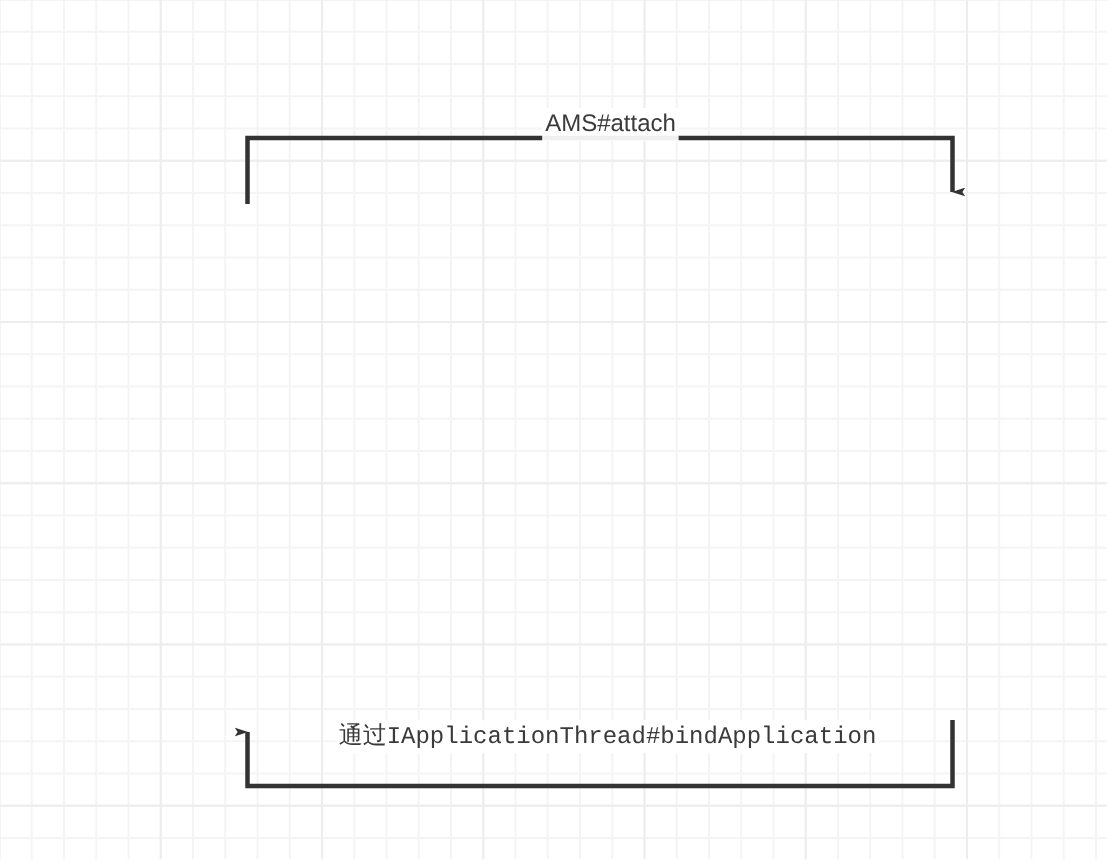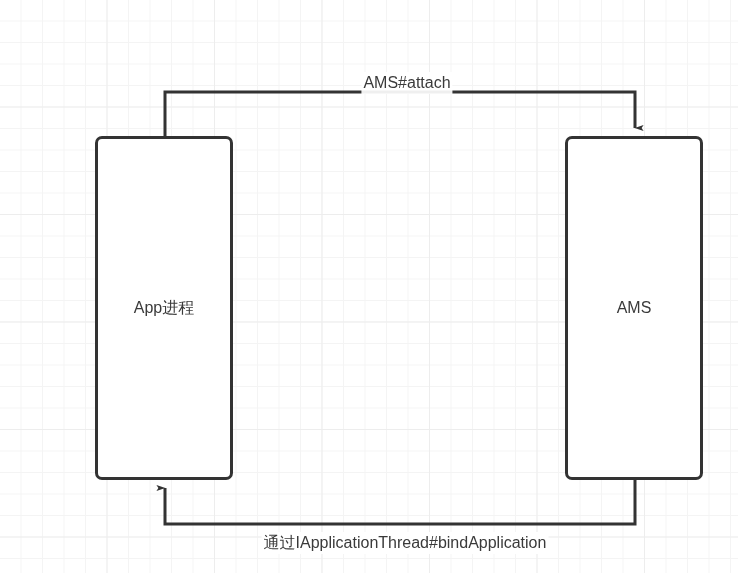--- a/index.html
+++ b/index.html
@@ -82,29 +82,23 @@
 
     <g>
       <path d="M 165 136 L 165 92 L 635 92 L 635 128" fill="none" stroke="#333333" stroke-width="3" stroke-linecap="butt" stroke-linejoin="miter" marker-end="url(#arrow-down)"></path>
     </g>
 
     <g>
       <path d="M 635 480 L 635 524 L 165 524 L 165 488" fill="none" stroke="#333333" stroke-width="3" stroke-linecap="butt" stroke-linejoin="miter" marker-end="url(#arrow-up)"></path>
     </g>
   </svg>
 
-  <div class="node-box" style="left:95px; top:136px; width:138px; height:344px;">
-    <span class="node-label">App进程</span>
-  </div>
 
-  <div class="node-box" style="left:565px; top:136px; width:138px; height:344px;">
-    <span class="node-label">AMS</span>
-  </div>
 
   <div class="edge-label" style="left:407px; top:72px;">
     <span class="edge-label-line">AMS#attach</span>
   </div>
 
-  <div class="edge-label" style="left:405px; top:532px;">
+  <div class="edge-label" style="left:405px; top:480px;font-family:Liberation Mono, monospace;">
     <span class="edge-label-line">通过IApplicationThread#bindApplication</span>
   </div>
 
 </div>
 
 </body></html>

